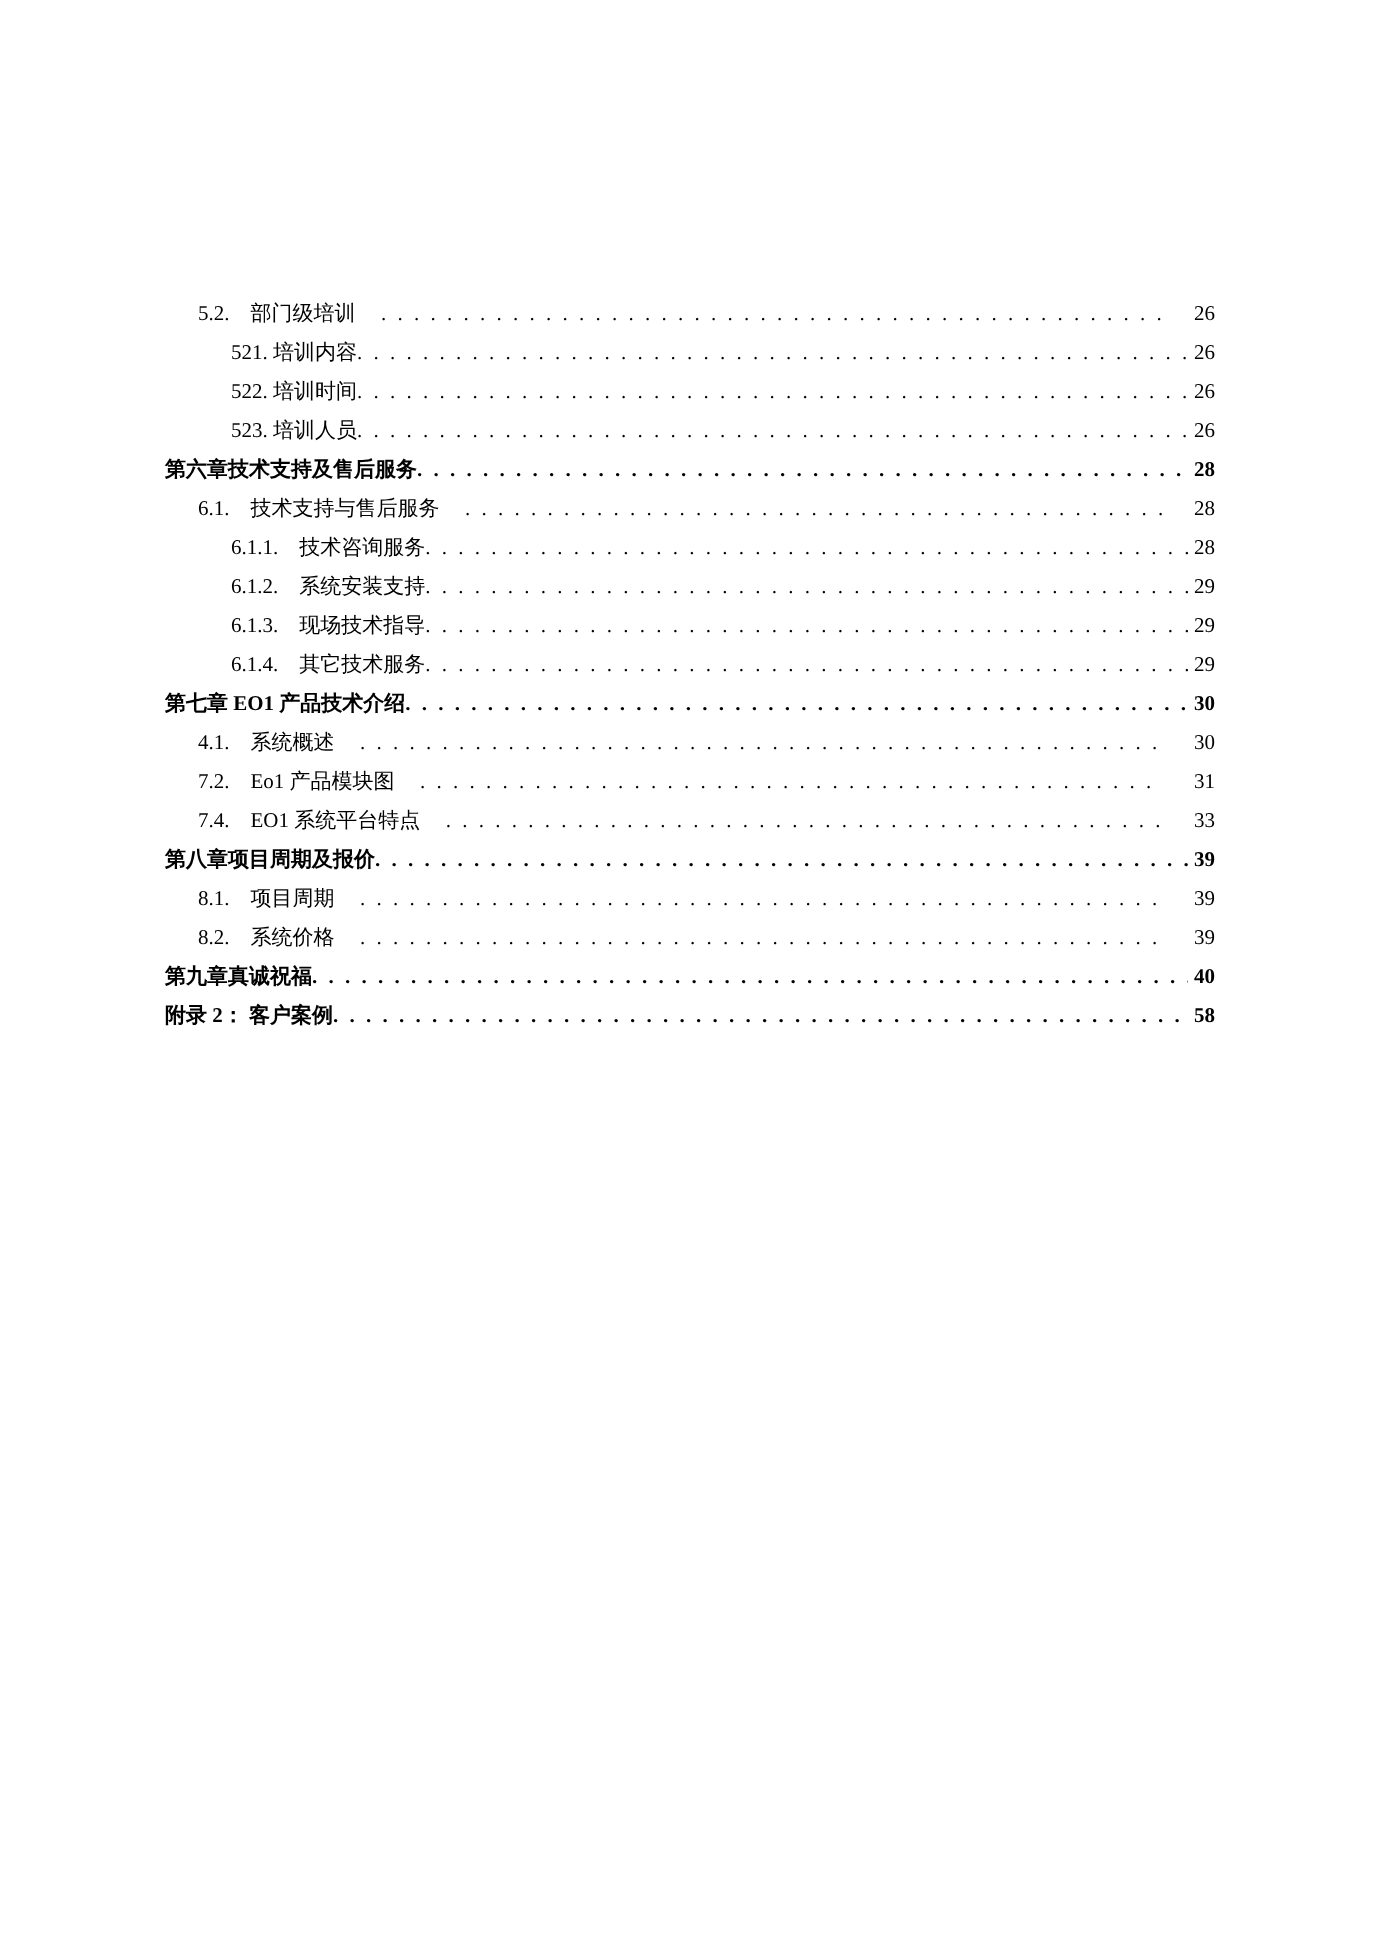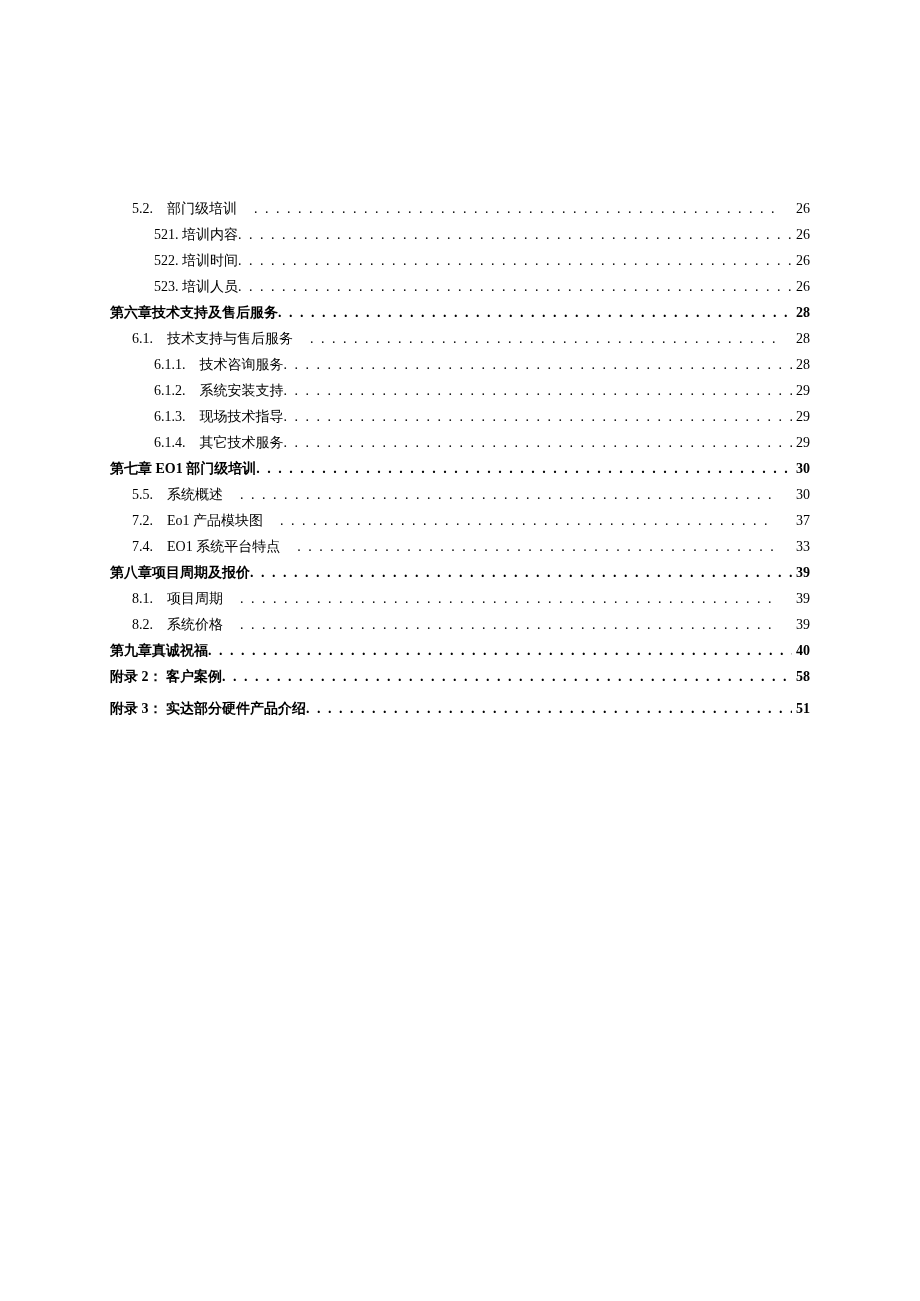--- a/index.html
+++ b/index.html
@@ -88,33 +88,33 @@
       <span class="toc-label">6.1.3.　现场技术指导</span>
       <span class="toc-dots"></span>
       <span class="toc-page">29</span>
     </div>
     <div class="toc-line indent-2">
       <span class="toc-label">6.1.4.　其它技术服务</span>
       <span class="toc-dots"></span>
       <span class="toc-page">29</span>
     </div>
     <div class="toc-line indent-0 bold">
-      <span class="toc-label">第七章 EO1 部门级培训</span>
+      <span class="toc-label">第七章 EO1 产品技术介绍</span>
       <span class="toc-dots"></span>
       <span class="toc-page">30</span>
     </div>
     <div class="toc-line indent-1">
-      <span class="toc-label">5.5.　系统概述 </span>
+      <span class="toc-label">4.1.　系统概述 </span>
       <span class="toc-dots"></span>
       <span class="toc-page">30</span>
     </div>
     <div class="toc-line indent-1">
       <span class="toc-label">7.2.　Eo1 产品模块图 </span>
       <span class="toc-dots"></span>
-      <span class="toc-page">37</span>
+      <span class="toc-page">31</span>
     </div>
     <div class="toc-line indent-1">
       <span class="toc-label">7.4.　EO1 系统平台特点</span>
       <span class="toc-dots"></span>
       <span class="toc-page">33</span>
     </div>
     <div class="toc-line indent-0 bold">
       <span class="toc-label">第八章项目周期及报价</span>
       <span class="toc-dots"></span>
       <span class="toc-page">39</span>
@@ -132,18 +132,13 @@
     <div class="toc-line indent-0 bold">
       <span class="toc-label">第九章真诚祝福</span>
       <span class="toc-dots"></span>
       <span class="toc-page">40</span>
     </div>
     <div class="toc-line indent-0 bold extra-gap">
       <span class="toc-label">附录 2： 客户案例 </span>
       <span class="toc-dots"></span>
       <span class="toc-page">58</span>
     </div>
-    <div class="toc-line indent-0 bold">
-      <span class="toc-label">附录 3： 实达部分硬件产品介绍</span>
-      <span class="toc-dots"></span>
-      <span class="toc-page">51</span>
-    </div>
   </div>
 
 </body></html>

